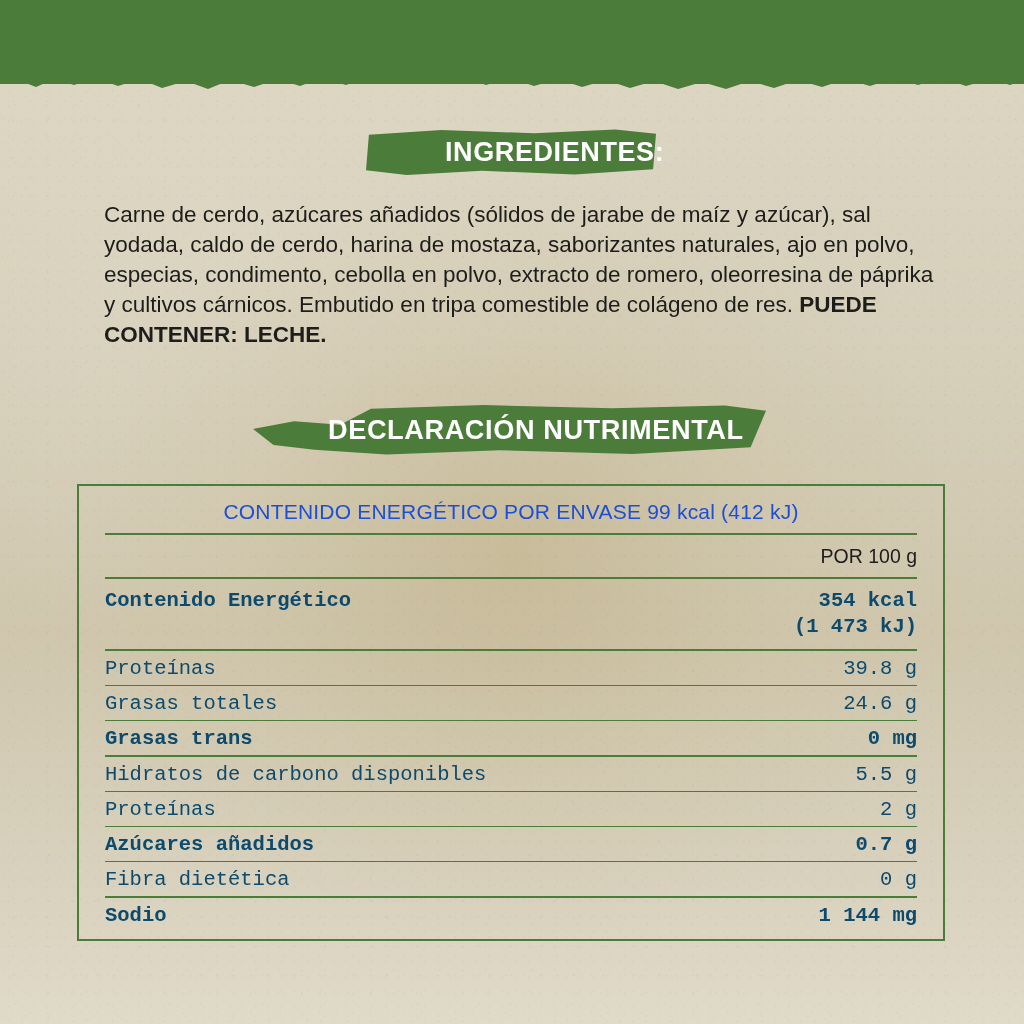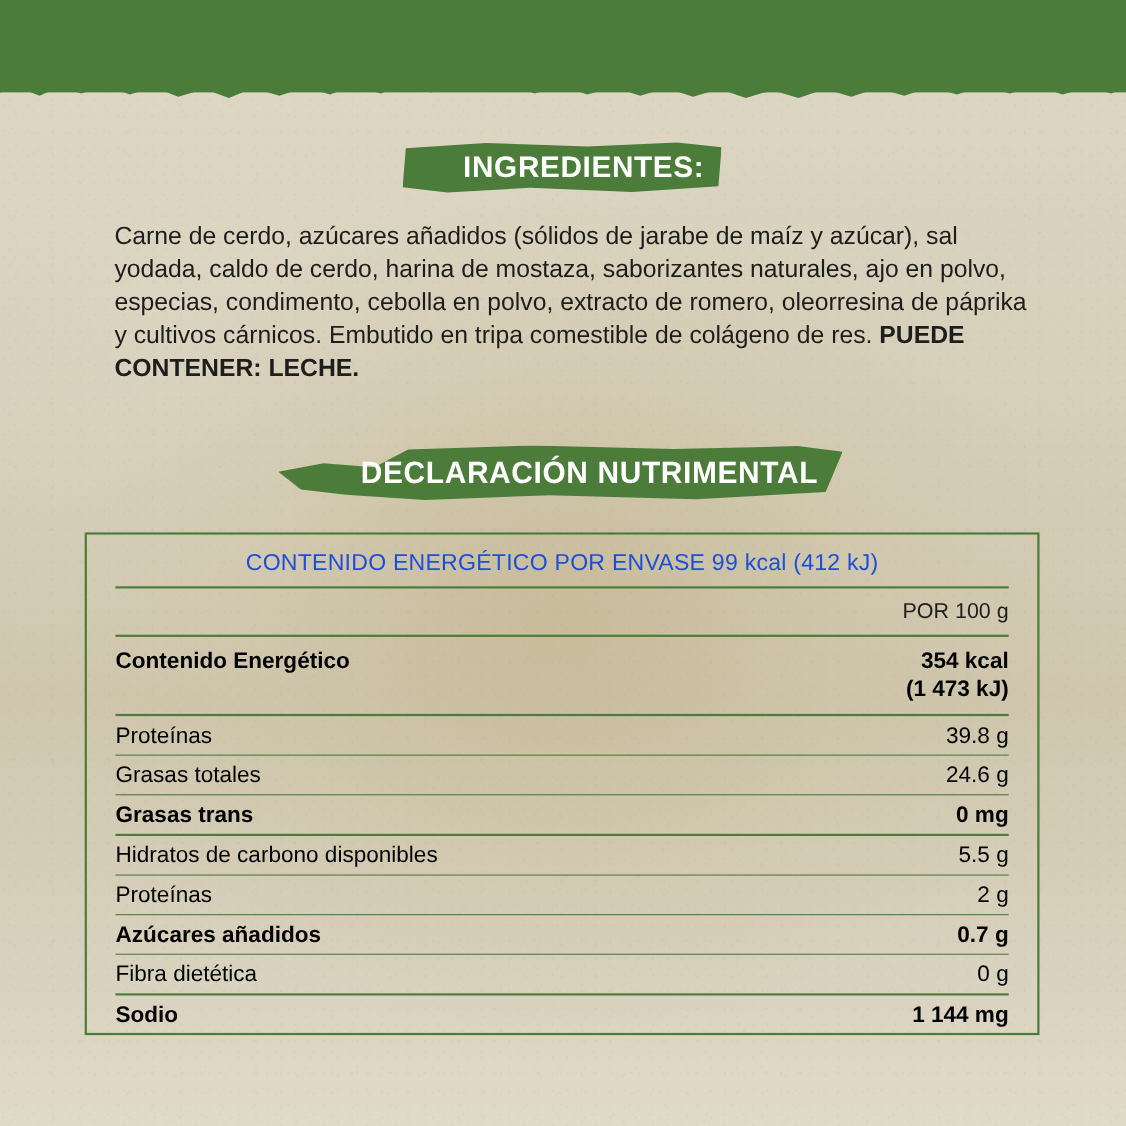--- a/index.html
+++ b/index.html
@@ -83,21 +83,21 @@
     left: 366px;
     top: 128px;
     width: 290px;
     height: 48px;
   }
   #ingredients-heading .stroke {
     clip-path: polygon(1% 14%, 26% 4%, 58% 11%, 86% 3%, 100% 12%, 99% 86%, 72% 97%, 40% 89%, 14% 98%, 0% 88%);
   }
   #ingredients-heading .label {
     font-size: 27px;
-    margin-left: 55px;
+    margin-left: 79px;
   }
 
   #nutrition-heading {
     left: 253px;
     top: 404px;
     width: 513px;
     height: 52px;
   }
   #nutrition-heading .stroke {
     clip-path: polygon(0% 48%, 8% 33%, 17% 40%, 23% 9%, 45% 2%, 70% 8%, 92% 3%, 100% 13%, 97% 83%, 74% 96%, 48% 89%, 26% 97%, 12% 88%, 4% 79%);
@@ -152,21 +152,22 @@
     text-align: right;
     font-size: 19.5px;
     color: #1d1d1b;
     padding: 10px 0 9px 0;
     border-bottom: 2px solid #4c7c3a;
   }
   table.nutri {
     width: 100%;
     border-collapse: collapse;
     font-size: 20.5px;
-    color: #000000;
+    color: #0c4a6e;
+    font-family: Liberation Mono, monospace;
   }
   table.nutri td {
     padding: 6px 0 5px 0;
     border-bottom: 1.5px solid #4c7c3a;
     vertical-align: top;
   }
   table.nutri tr:last-child td {
     border-bottom: none;
   }
   table.nutri td.val {

